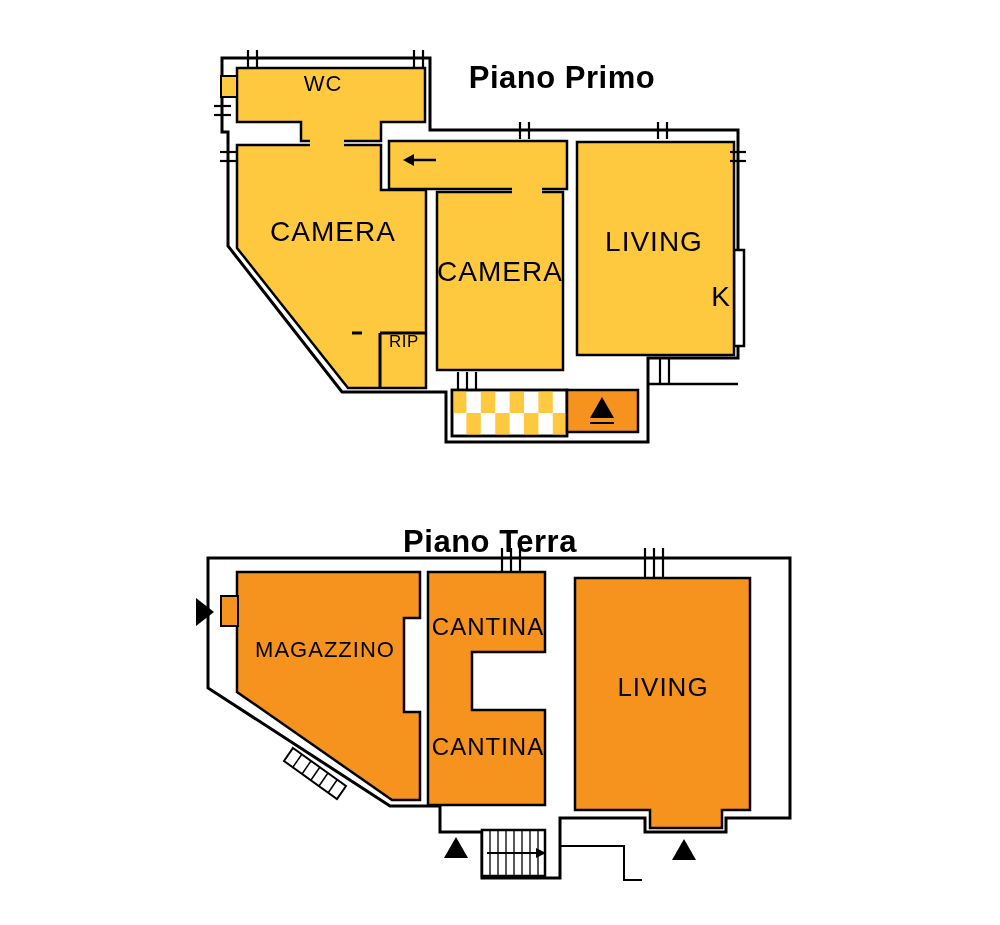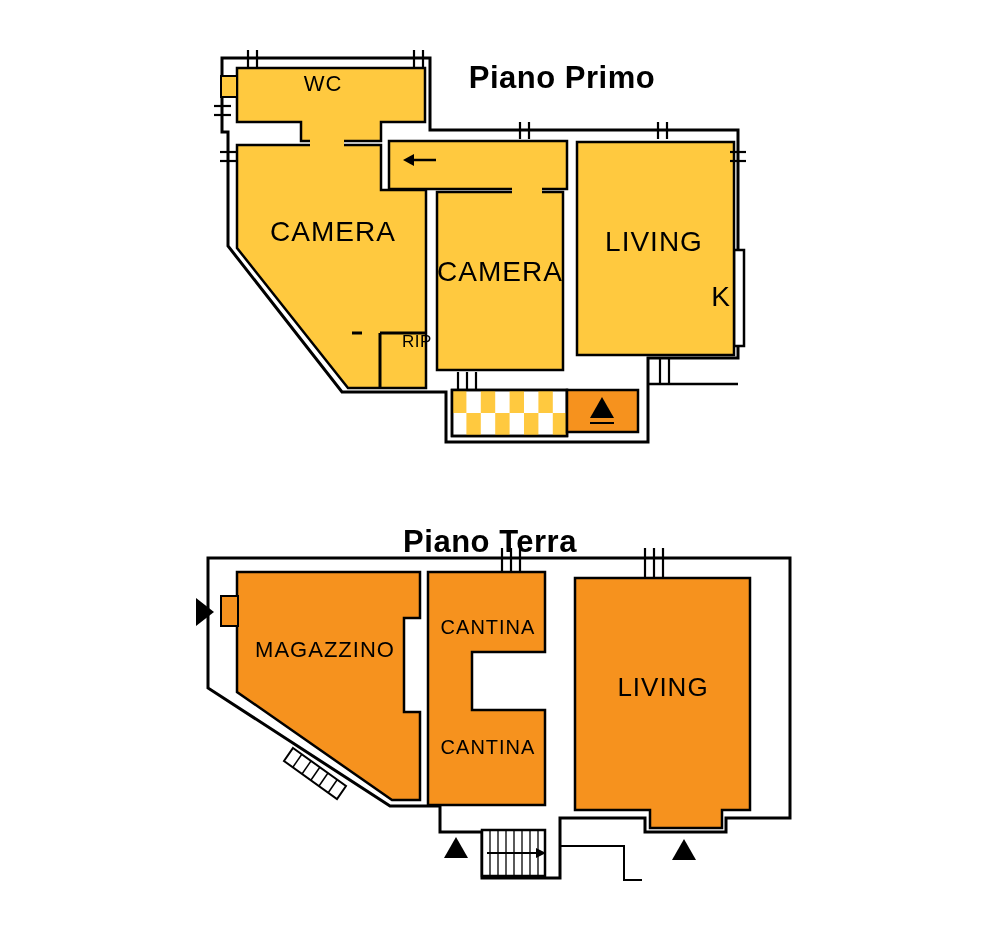--- a/index.html
+++ b/index.html
@@ -14,22 +14,22 @@
     color:#000;white-space:nowrap;letter-spacing:1px;
     font-family:"Liberation Sans",sans-serif;
   }
   .title{
     font-family:Liberation Sans, sans-serif;
     font-size:31px;font-weight:600;letter-spacing:.5px;
   }
   .fs26{font-size:26px;}
   .fs24{font-size:28px;}
   .fs22{font-size:22px;}
-  .fs20{font-size:20px;}
-  .fs17{font-size:17px;letter-spacing:.5px;margin-left:13px;}
+  .fs20{font-size:24px;}
+  .fs17{font-size:17px;letter-spacing:.5px;}
 </style>
 </head>
 <body>
 
 <svg id="plan-svg" width="1000" height="925" viewBox="0 0 1000 925">
 
   <g>
 
     <path d="M222,58 L430,58 L430,130 L738,130 L738,358 L648,358 L648,442 L446,442 L446,392 L342,392 L228,246 L228,132 L222,132 Z" fill="none" stroke="#000" stroke-width="3"></path>
     <line x1="648" y1="384" x2="738" y2="384" stroke="#000" stroke-width="2.5"></line>

